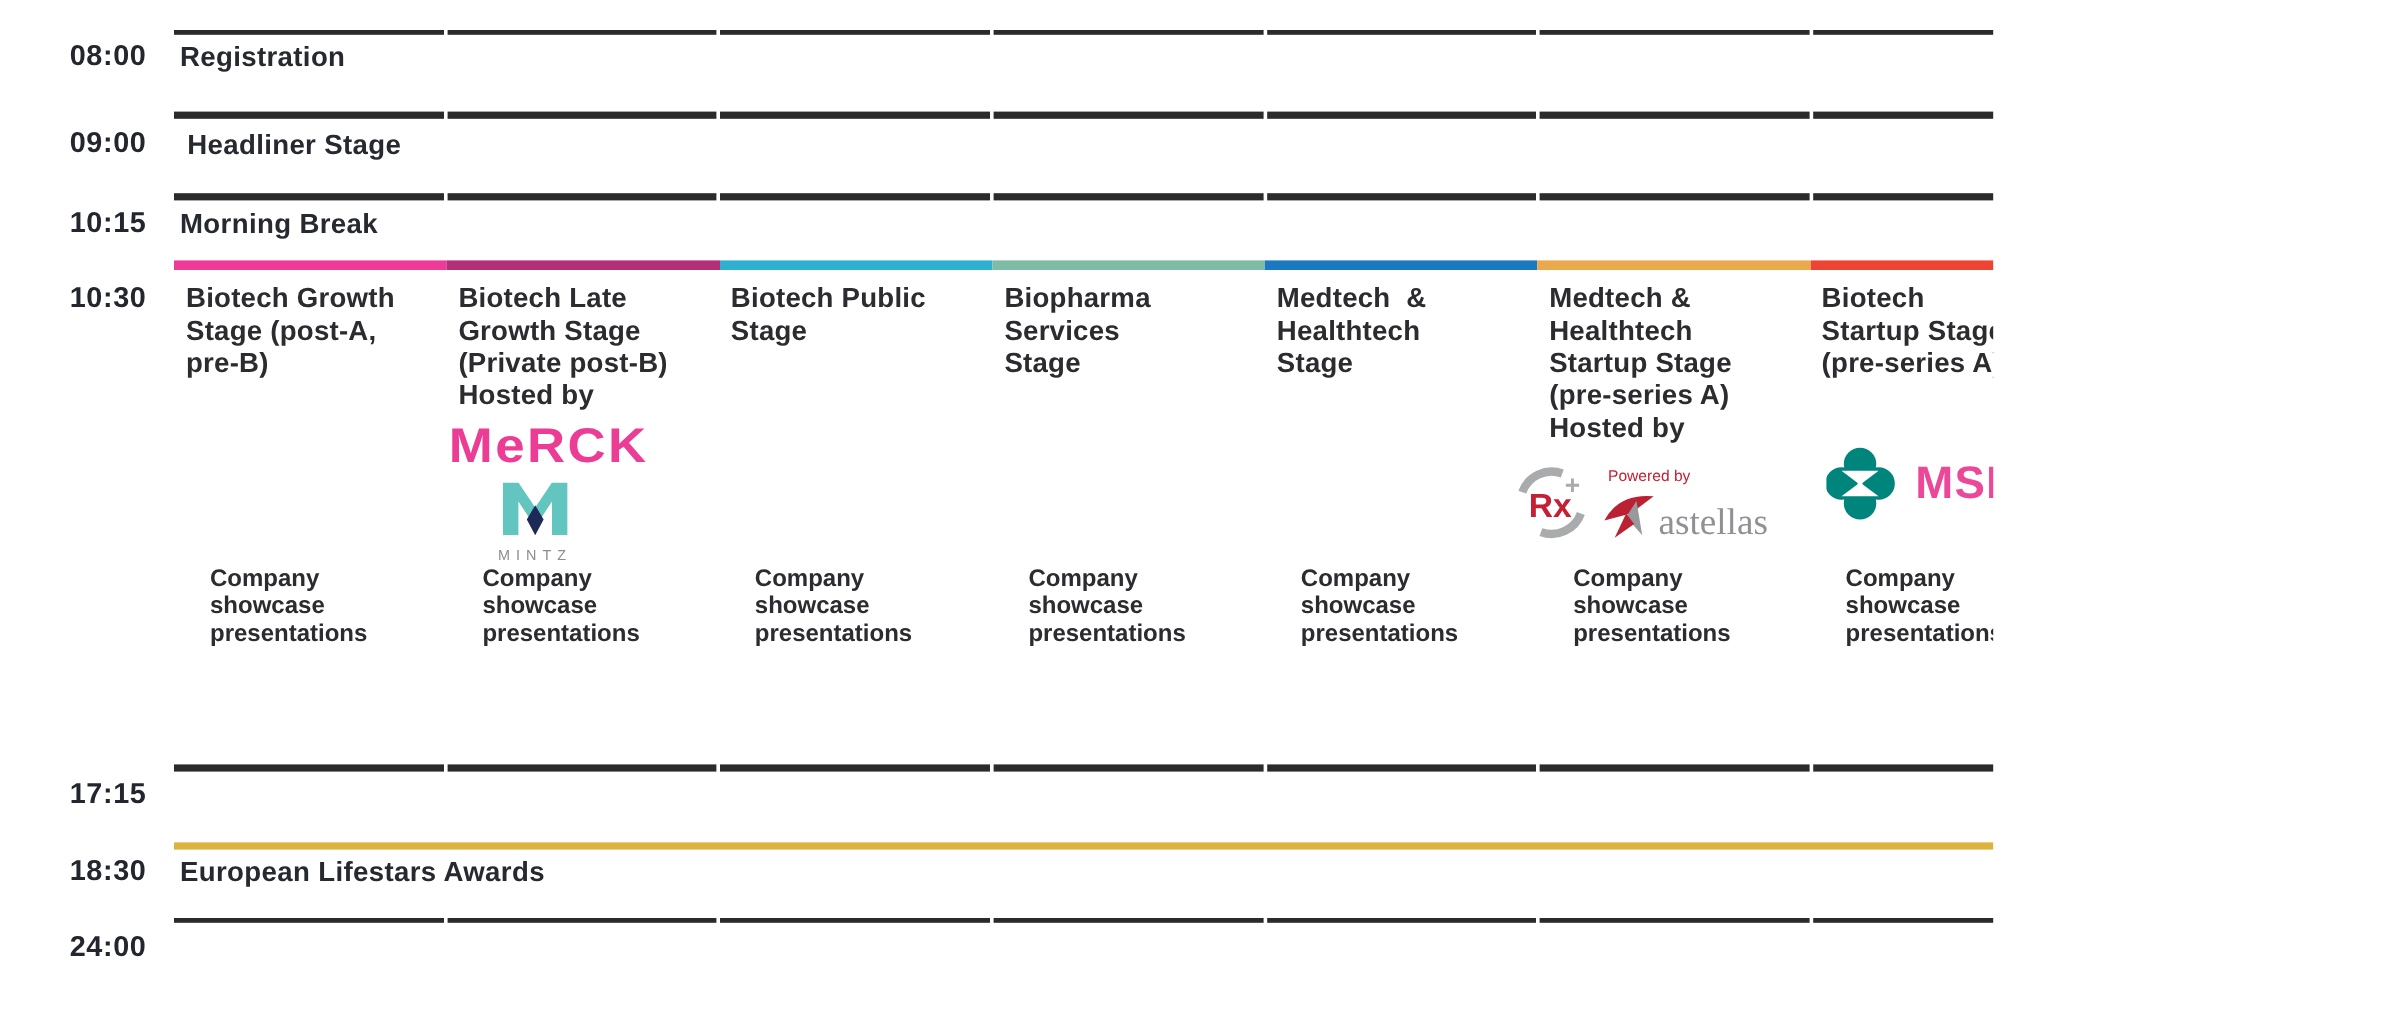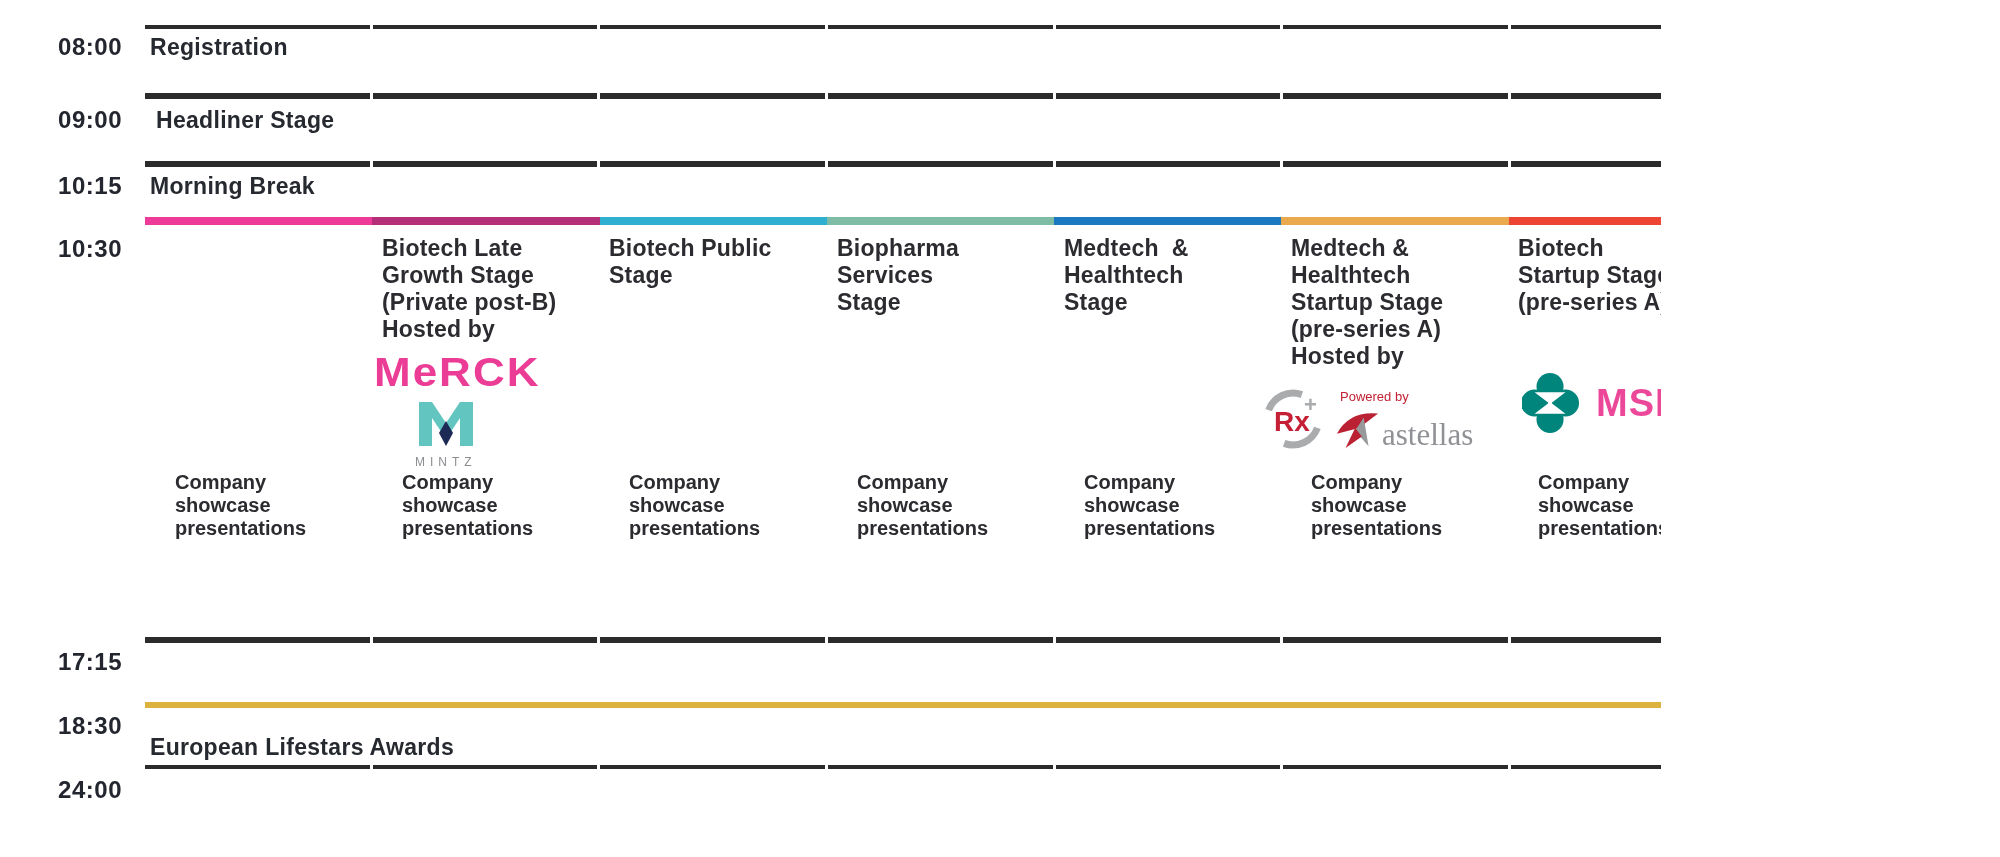--- a/index.html
+++ b/index.html
@@ -90,20 +90,23 @@
     <i style="background: rgb(47, 176, 209);"></i>
     <i style="background: rgb(127, 188, 166);"></i>
     <i style="background: rgb(26, 121, 192);"></i>
     <i style="background: rgb(234, 169, 76);"></i>
     <i style="background: rgb(238, 68, 52);"></i>
     <i style="background: rgb(32, 50, 69);"></i>
   </div>
   <div class="time" style="top:234px">10:30</div>
 
   <div class="stage-col" style="left:145px">
+    <div class="stage-title">Biotech Growth
+Stage (post-A,
+pre-B)</div>
     <div class="stage-detail">Company
 showcase
 presentations</div>
   </div>
   <div class="stage-col" style="left:372px">
     <div class="stage-title">Biotech Late
 Growth Stage
 (Private post-B)
 Hosted by</div>
     <div class="stage-detail">Company
@@ -203,21 +206,21 @@
       <i></i>
       <i></i>
       <i></i>
       <i></i>
       <i></i>
     </div>
   <div class="time" style="top:647px">17:15</div>
 
   <div class="gold-line" style="top: 702px; background: rgb(221, 179, 63);"></div>
   <div class="time" style="top:711px">18:30</div>
-  <div class="rlabel" style="top:732px">European Lifestars Awards</div>
+  <div class="rlabel" style="top:711px">European Lifestars Awards</div>
 
   <div class="dash-line h4" style="top:765px">
       <i></i>
       <i></i>
       <i></i>
       <i></i>
       <i></i>
       <i></i>
       <i></i>
       <i></i>

